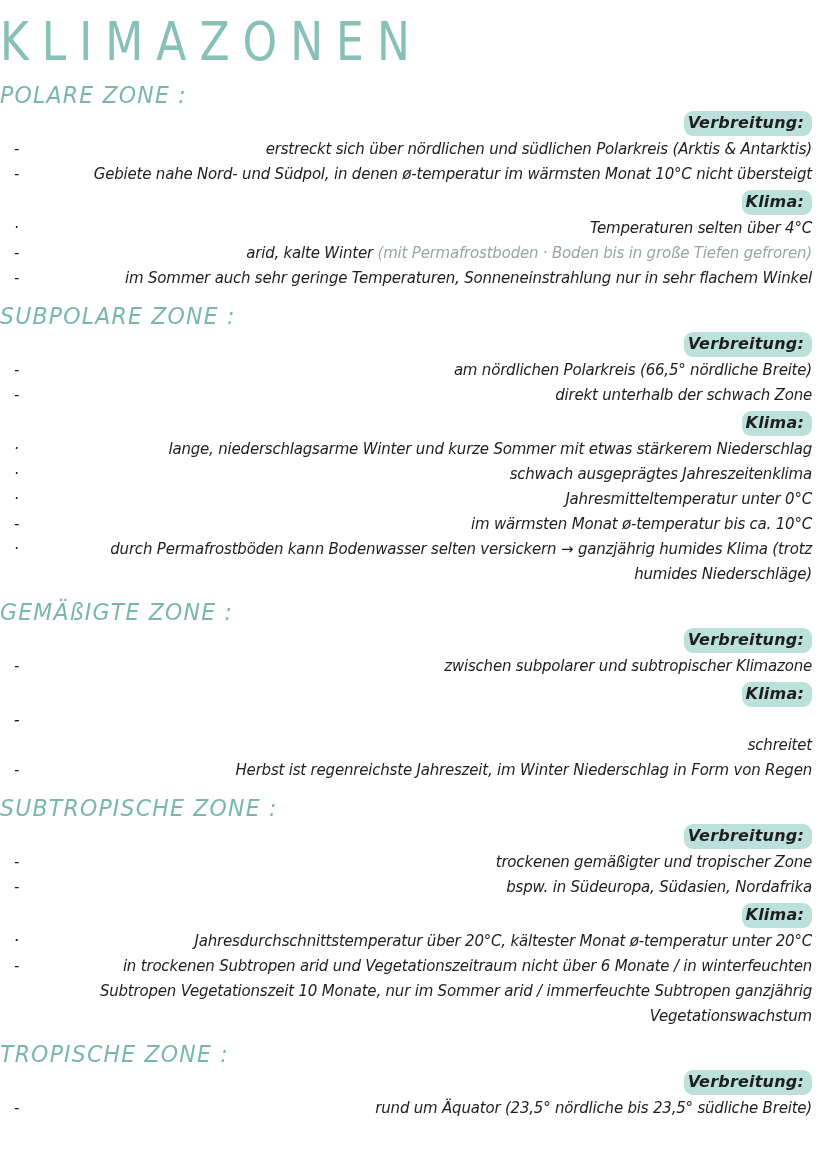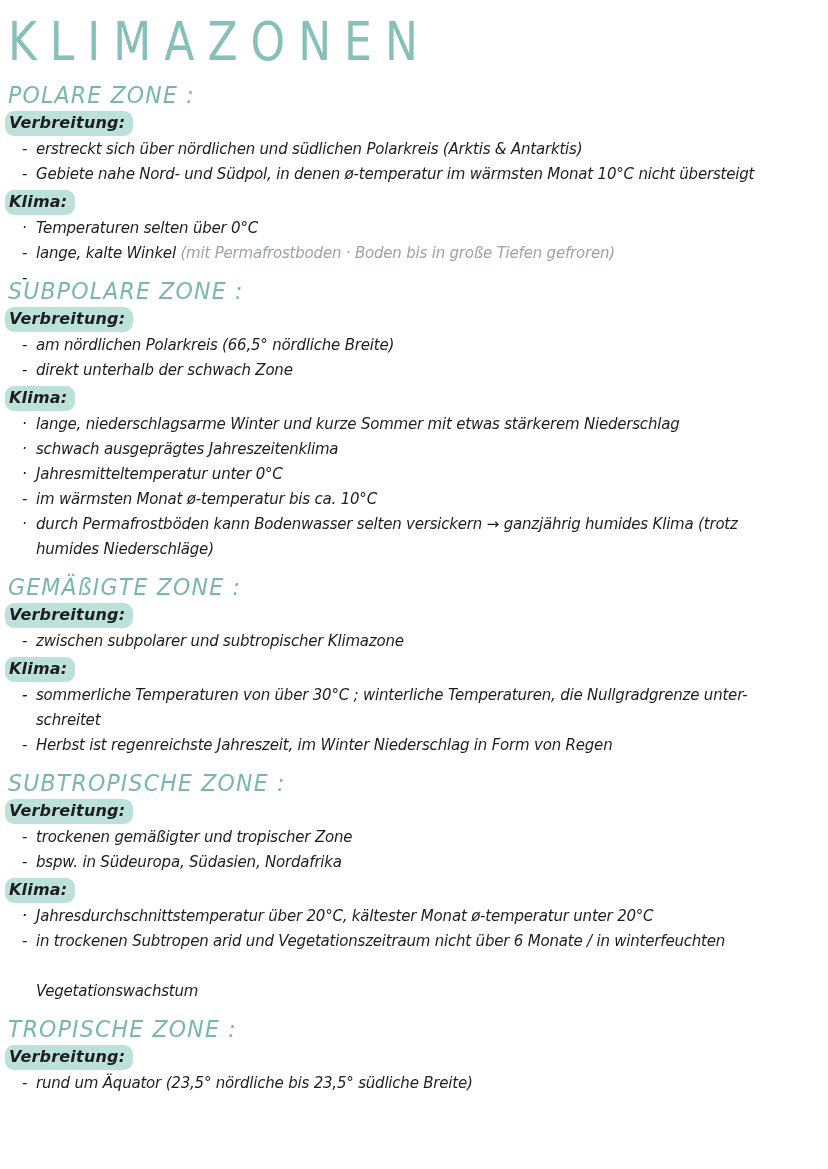--- a/index.html
+++ b/index.html
@@ -11,21 +11,21 @@
     width: 828px;
     height: 1169px;
     overflow: hidden;
     font-family: "DejaVu Sans", sans-serif;
     color: var(--text, #1e1e20);
   }
   .page {
     box-sizing: border-box;
     width: 828px;
     height: 1169px;
-    padding: 6px 16px 0 8px;
+    padding: 6px 16px 0 0;
   }
   .doc-title {
     margin: 4px 0 22px 0;
     font-size: 44px;
     font-weight: 400;
     color: var(--title, #86c0b8);
     letter-spacing: 13px;
     transform: scaleY(1.22);
     transform-origin: left top;
     white-space: nowrap;
@@ -34,21 +34,21 @@
   .section-heading {
     margin: 0 0 3px 0;
     font-size: 22px;
     font-weight: 400;
     color: var(--heading, #79b6ae);
     letter-spacing: 1.2px;
     transform: scaleY(1.08);
     transform-origin: left bottom;
     white-space: nowrap;
   }
-  .group { margin: 0; }
+  .group { margin: 0; text-align: right; }
   .group-label {
     display: inline-block;
     background: var(--highlight, #bce0da);
     border-radius: 9px;
     padding: 0 8px 1px 4px;
     margin-left: -3px;
     font-size: 16px;
     font-weight: 700;
     line-height: 24px;
     letter-spacing: 0.2px;
@@ -78,23 +78,23 @@
 <main class="page">
   <h1 class="doc-title">KLIMAZONEN</h1>
   <div id="sections">
       <section class="section">
         <h2 class="section-heading">POLARE ZONE :</h2>
         <div class="group"><span class="group-label">Verbreitung:</span><ul class="items">
             <li class="line"><span class="bullet">-</span><span>erstreckt sich über nördlichen und südlichen Polarkreis (Arktis &amp; Antarktis)</span></li>
             <li class="line"><span class="bullet">-</span><span>Gebiete nahe Nord- und Südpol, in denen ø-temperatur im wärmsten Monat 10°C nicht übersteigt</span></li>
           </ul></div>
         <div class="group"><span class="group-label">Klima:</span><ul class="items">
-            <li class="line"><span class="bullet">·</span><span>Temperaturen selten über 0°C</span></li>
-            <li class="line"><span class="bullet">-</span><span>lange, kalte Winkel </span><span class="muted">(mit Permafrostboden · Boden bis in große Tiefen gefroren)</span></li>
-            <li class="line"><span class="bullet">-</span></li>
+            <li class="line"><span class="bullet">·</span><span>Temperaturen selten über 4°C</span></li>
+            <li class="line"><span class="bullet">-</span><span>arid, kalte Winter </span><span class="muted">(mit Permafrostboden · Boden bis in große Tiefen gefroren)</span></li>
+            <li class="line"><span class="bullet">-</span><span>im Sommer auch sehr geringe Temperaturen, Sonneneinstrahlung nur in sehr flachem Winkel</span></li>
           </ul></div>
       </section>
       <section class="section">
         <h2 class="section-heading">SUBPOLARE ZONE :</h2>
         <div class="group"><span class="group-label">Verbreitung:</span><ul class="items">
             <li class="line"><span class="bullet">-</span><span>am nördlichen Polarkreis (66,5° nördliche Breite)</span></li>
             <li class="line"><span class="bullet">-</span><span>direkt unterhalb der schwach Zone</span></li>
           </ul></div>
         <div class="group"><span class="group-label">Klima:</span><ul class="items">
             <li class="line"><span class="bullet">·</span><span>lange, niederschlagsarme Winter und kurze Sommer mit etwas stärkerem Niederschlag</span></li>
@@ -104,34 +104,34 @@
             <li class="line"><span class="bullet">·</span><span>durch Permafrostböden kann Bodenwasser selten versickern → ganzjährig humides Klima (trotz</span><br><span>humides Niederschläge)</span></li>
           </ul></div>
       </section>
       <section class="section">
         <h2 class="section-heading">GEMÄßIGTE ZONE :</h2>
         <div class="group"><span class="group-label">Verbreitung:</span><ul class="items">
             <li class="line"><span class="bullet">-</span><span>zwischen subpolarer und subtropischer Klimazone</span></li>
           </ul></div>
         <div class="group"><span class="group-label">Klima:</span><ul class="items">
             <li class="line"><span class="bullet">-</span></li>
-            <li class="line"><span class="bullet">-</span><span>sommerliche Temperaturen von über 30°C ; winterliche Temperaturen, die Nullgradgrenze unter-</span><br><span>schreitet</span></li>
+            <li class="line"><span class="bullet">-</span><br><span>schreitet</span></li>
             <li class="line"><span class="bullet">-</span><span>Herbst ist regenreichste Jahreszeit, im Winter Niederschlag in Form von Regen</span></li>
           </ul></div>
       </section>
       <section class="section">
         <h2 class="section-heading">SUBTROPISCHE ZONE :</h2>
         <div class="group"><span class="group-label">Verbreitung:</span><ul class="items">
             <li class="line"><span class="bullet">-</span><span>trockenen gemäßigter und tropischer Zone</span></li>
             <li class="line"><span class="bullet">-</span><span>bspw. in Südeuropa, Südasien, Nordafrika</span></li>
           </ul></div>
         <div class="group"><span class="group-label">Klima:</span><ul class="items">
             <li class="line"><span class="bullet">·</span></li>
             <li class="line"><span class="bullet">·</span><span>Jahresdurchschnittstemperatur über 20°C, kältester Monat ø-temperatur unter 20°C</span></li>
-            <li class="line"><span class="bullet">-</span><span>in trockenen Subtropen arid und Vegetationszeitraum nicht über 6 Monate / in winterfeuchten</span><br><br><span>Vegetationswachstum</span></li>
+            <li class="line"><span class="bullet">-</span><span>in trockenen Subtropen arid und Vegetationszeitraum nicht über 6 Monate / in winterfeuchten</span><br><span>Subtropen Vegetationszeit 10 Monate, nur im Sommer arid / immerfeuchte Subtropen ganzjährig</span><br><span>Vegetationswachstum</span></li>
           </ul></div>
       </section>
       <section class="section">
         <h2 class="section-heading">TROPISCHE ZONE :</h2>
         <div class="group"><span class="group-label">Verbreitung:</span><ul class="items">
             <li class="line"><span class="bullet">-</span><span>rund um Äquator (23,5° nördliche bis 23,5° südliche Breite)</span></li>
           </ul></div>
       </section>
     </div>
 </main>

